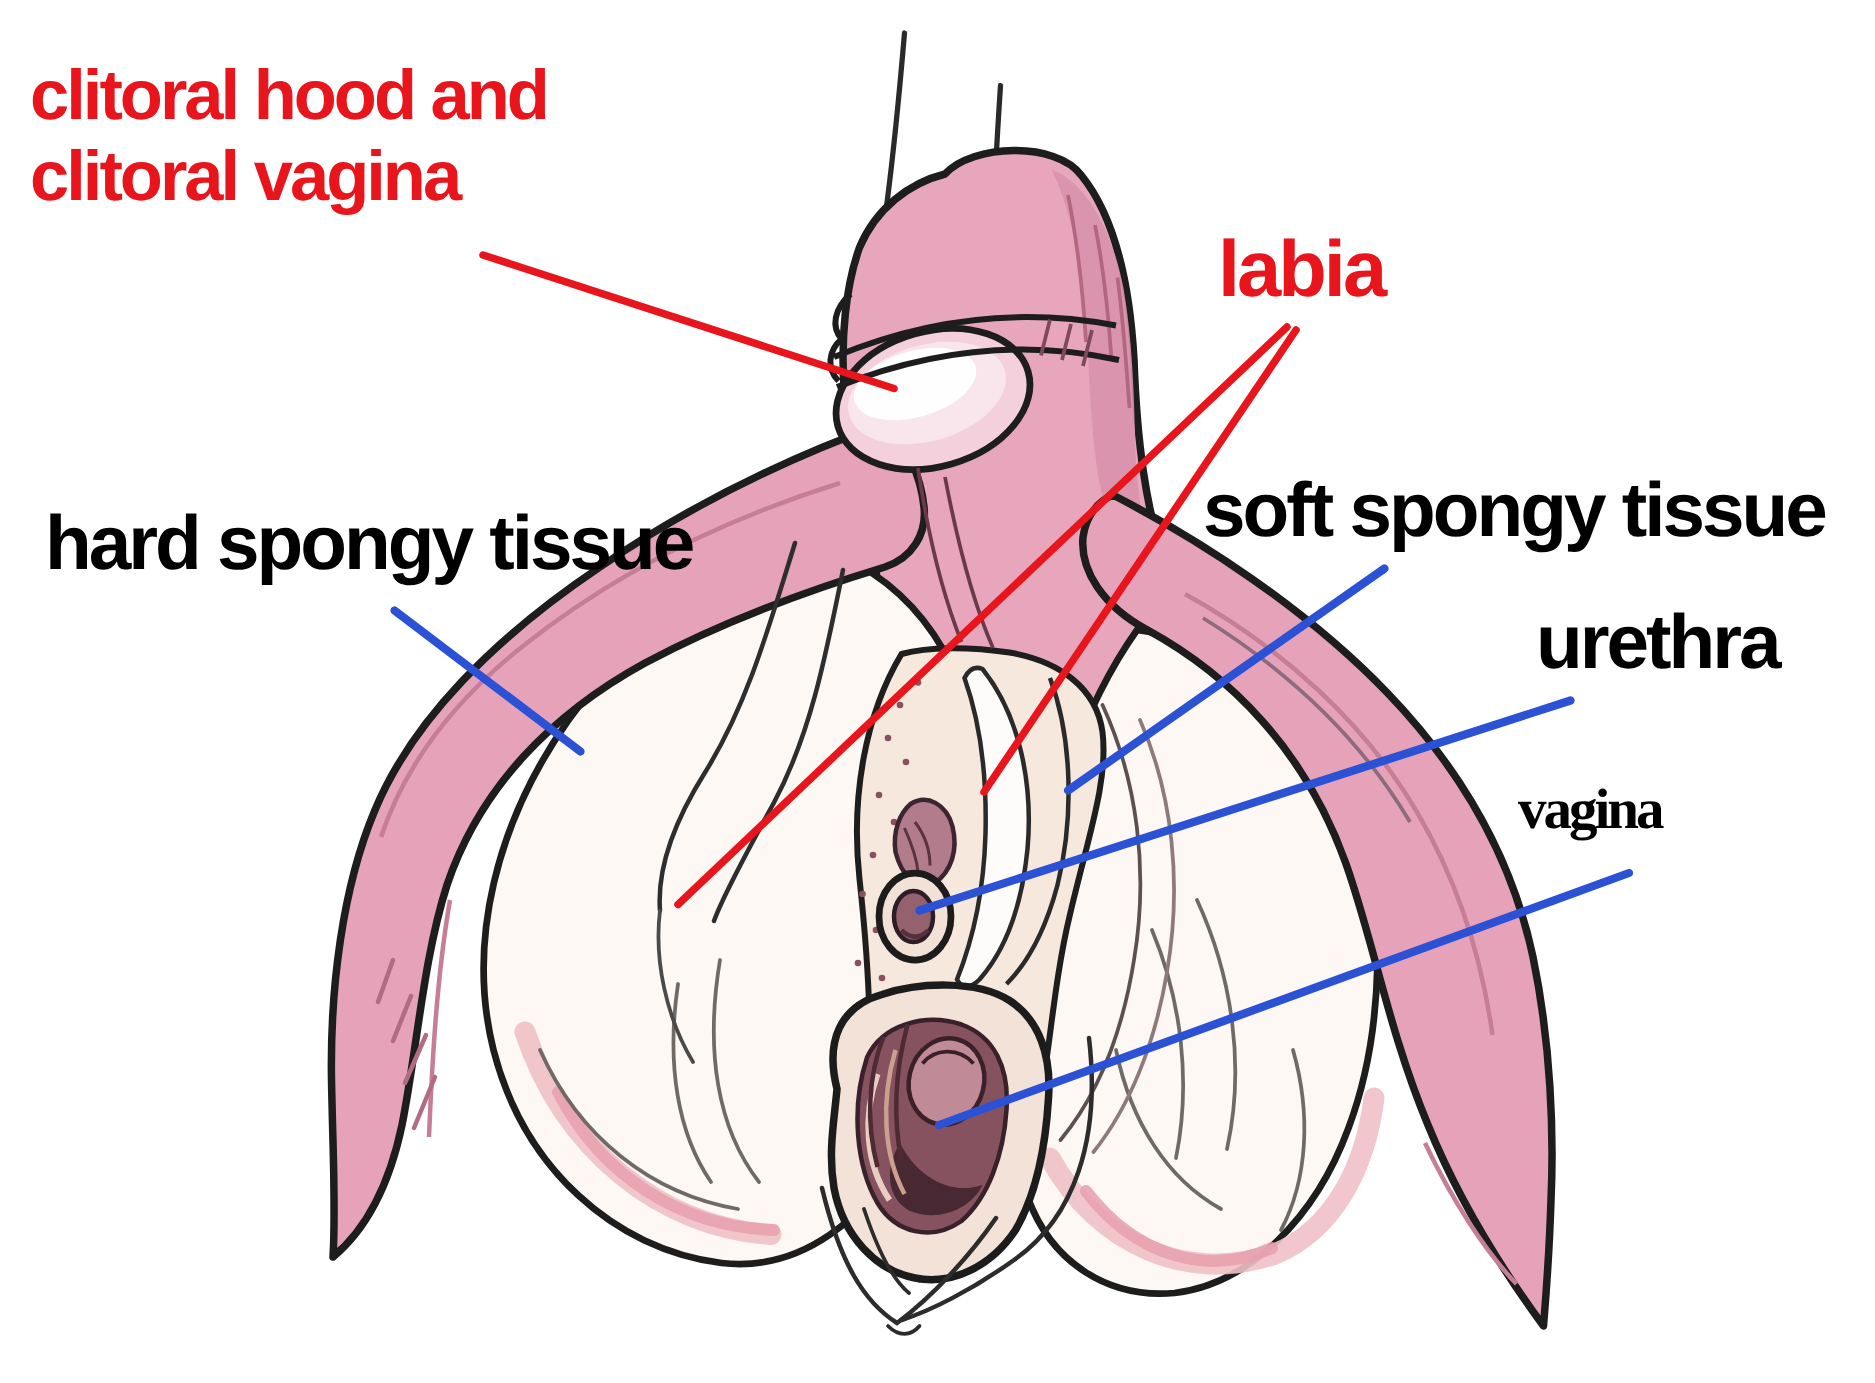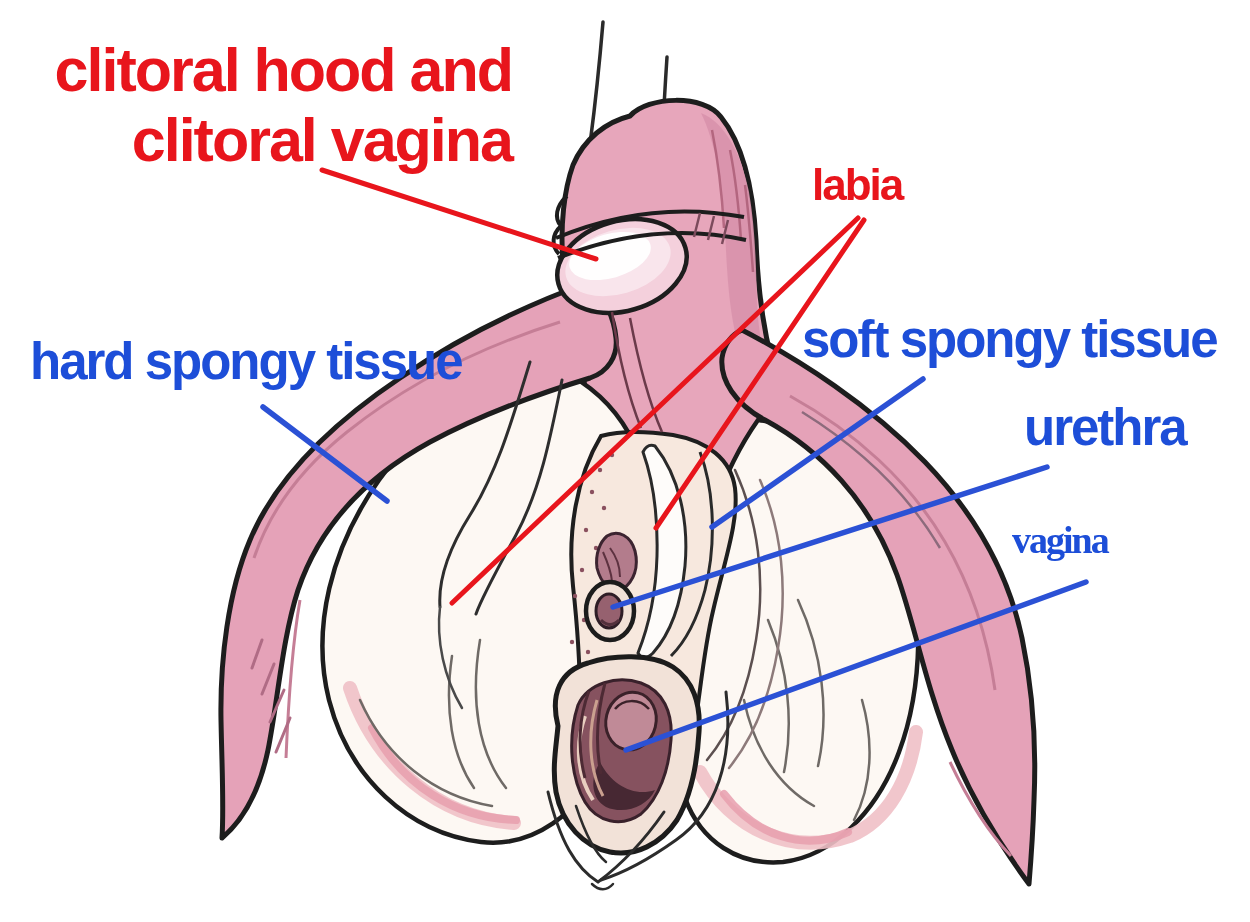--- a/index.html
+++ b/index.html
@@ -1,23 +1,23 @@
 <!DOCTYPE html>
 <html><head>
 <meta charset="utf-8">
 <style>
   html,body{margin:0;padding:0;background:#ffffff;}
   #stage{position:relative;width:1250px;height:922px;background:#ffffff;overflow:hidden;
          font-family:"Liberation Sans", sans-serif;}
   #art{position:absolute;left:0;top:0;}
   .lbl{position:absolute;font-weight:bold;letter-spacing:-2px;white-space:nowrap;z-index:5;}
   .red{color:#e8151c;}
-  .blue{color:#1d4ed8;}
-  #lbl-hood{left:20px;top:36px;width:492px;text-align:right;font-size:61px;line-height:1.14;white-space:normal;}
-  #lbl-labia{left:812px;top:160px;font-size:44px;}
+  .blue{color:#000000;}
+  #lbl-hood{left:20px;top:36px;width:492px;text-align:left;font-size:47px;line-height:1.14;white-space:normal;}
+  #lbl-labia{left:812px;top:149px;font-size:53px;}
   #lbl-hard{left:30px;top:332px;font-size:51px;}
   #lbl-soft{left:802px;top:310px;font-size:51px;}
   #lbl-urethra{left:992px;top:398px;font-size:51px;margin-left:32px;}
   #lbl-vagina{left:1012px;top:518px;font-size:38px;font-family:Liberation Serif, serif;}
 </style>
 </head>
 <body>
 
 <div id="stage">
 

